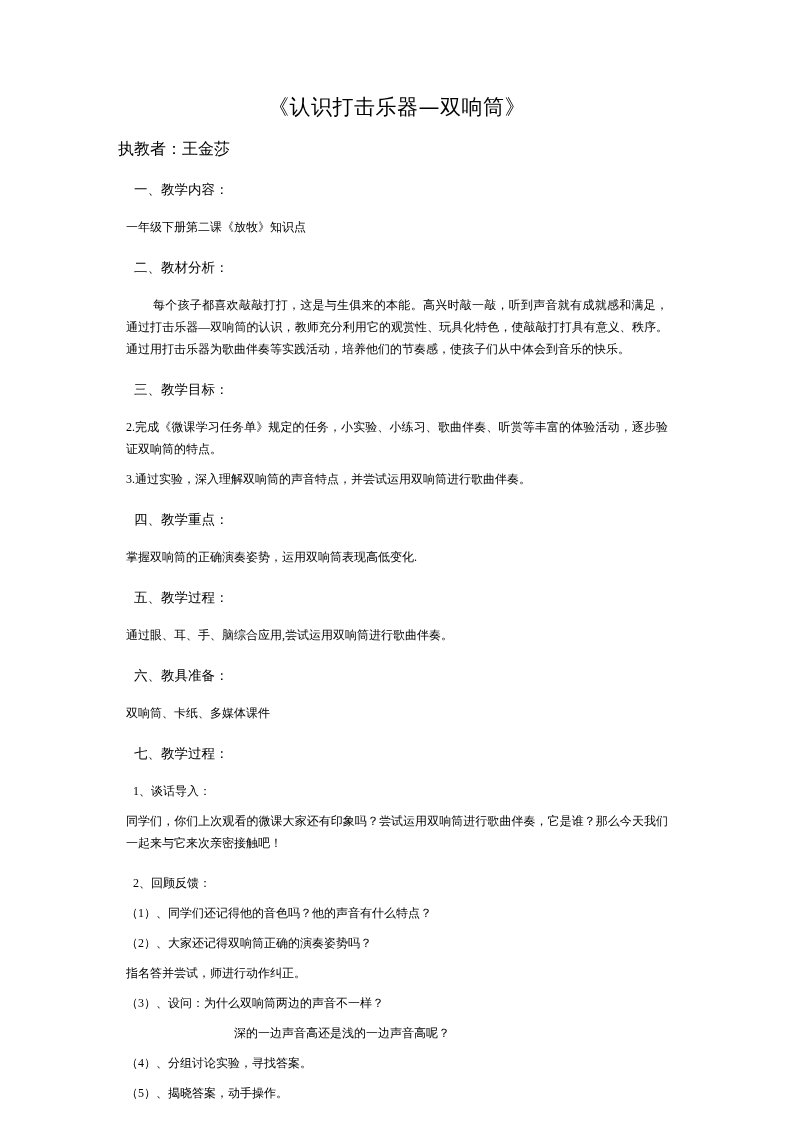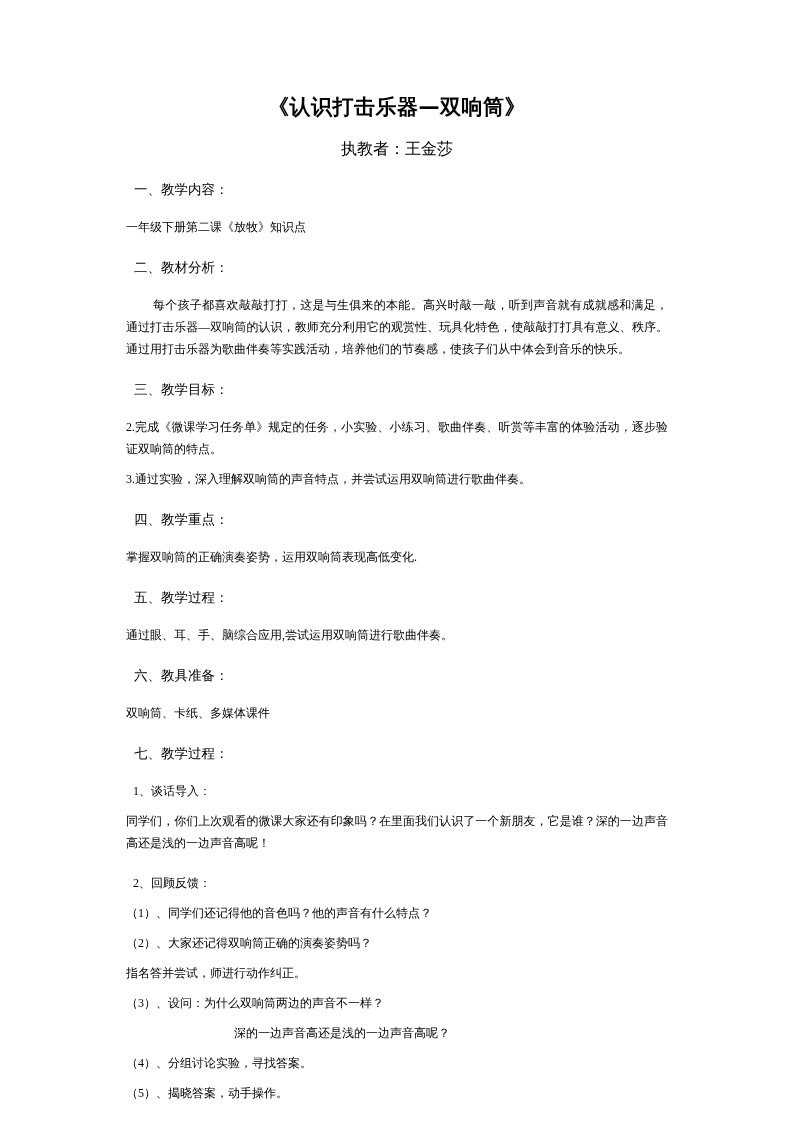--- a/index.html
+++ b/index.html
@@ -19,28 +19,28 @@
   }
   .content {
     position: absolute;
     left: 118px;
     top: 92px;
     width: 558px;
   }
   .doc-title {
     text-align: center;
     font-size: 21px;
-    font-weight: bold;
+    font-weight: normal;
     line-height: 30px;
     letter-spacing: 0.5px;
     margin: 0 0 14px 0;
     white-space: nowrap;
   }
   .doc-subtitle {
-    text-align: center;
+    text-align: left;
     font-size: 16px;
     font-weight: normal;
     line-height: 26px;
     margin: 0 0 3px 0;
     white-space: nowrap;
   }
   .section {
     margin: 0 0 18px 0;
   }
   .section:last-child {
@@ -106,21 +106,21 @@
     </div>
 
     <div class="section">
       <p class="heading">六、教具准备：</p>
       <p class="para">双响筒、卡纸、多媒体课件</p>
     </div>
 
     <div class="section">
       <p class="heading">七、教学过程：</p>
       <p class="para lead-space">1、谈话导入：</p>
-      <p class="para">同学们，你们上次观看的微课大家还有印象吗？在里面我们认识了一个新朋友，它是谁？深的一边声音高还是浅的一边声音高呢！</p>
+      <p class="para">同学们，你们上次观看的微课大家还有印象吗？尝试运用双响筒进行歌曲伴奏，它是谁？那么今天我们一起来与它来次亲密接触吧！</p>
     </div>
 
     <div class="section">
       <p class="para lead-space">2、回顾反馈：</p>
       <p class="para">（1）、同学们还记得他的音色吗？他的声音有什么特点？</p>
       <p class="para">（2）、大家还记得双响筒正确的演奏姿势吗？</p>
       <p class="para">指名答并尝试，师进行动作纠正。</p>
       <p class="para">（3）、设问：为什么双响筒两边的声音不一样？</p>
       <p class="para indent-deep">深的一边声音高还是浅的一边声音高呢？</p>
       <p class="para">（4）、分组讨论实验，寻找答案。</p>

